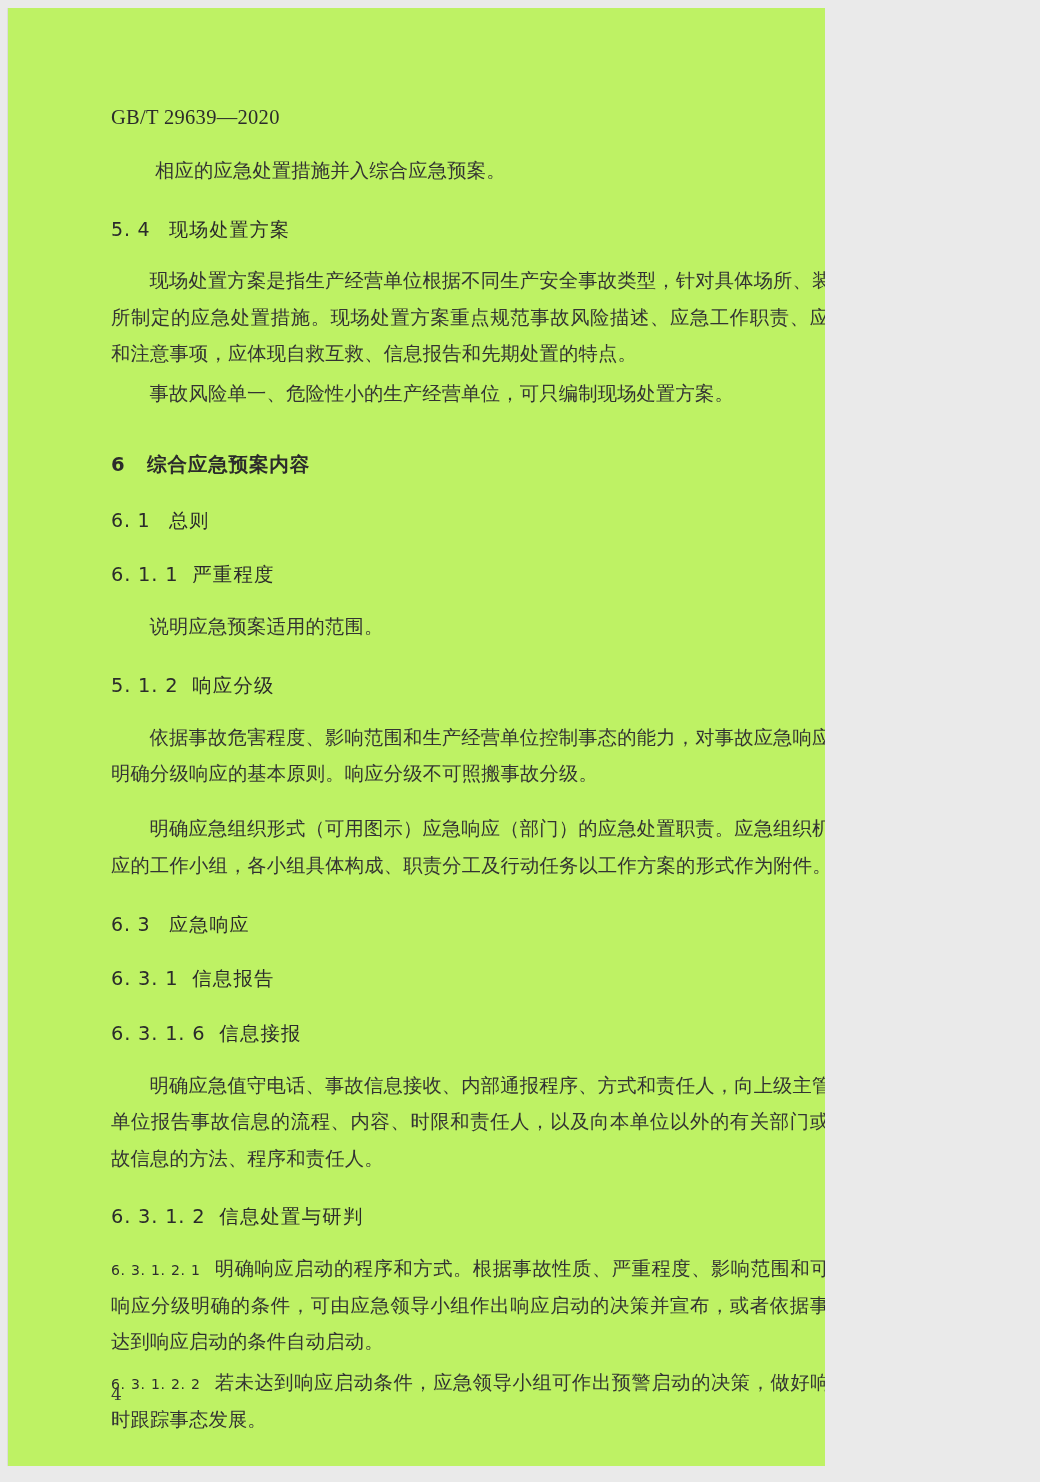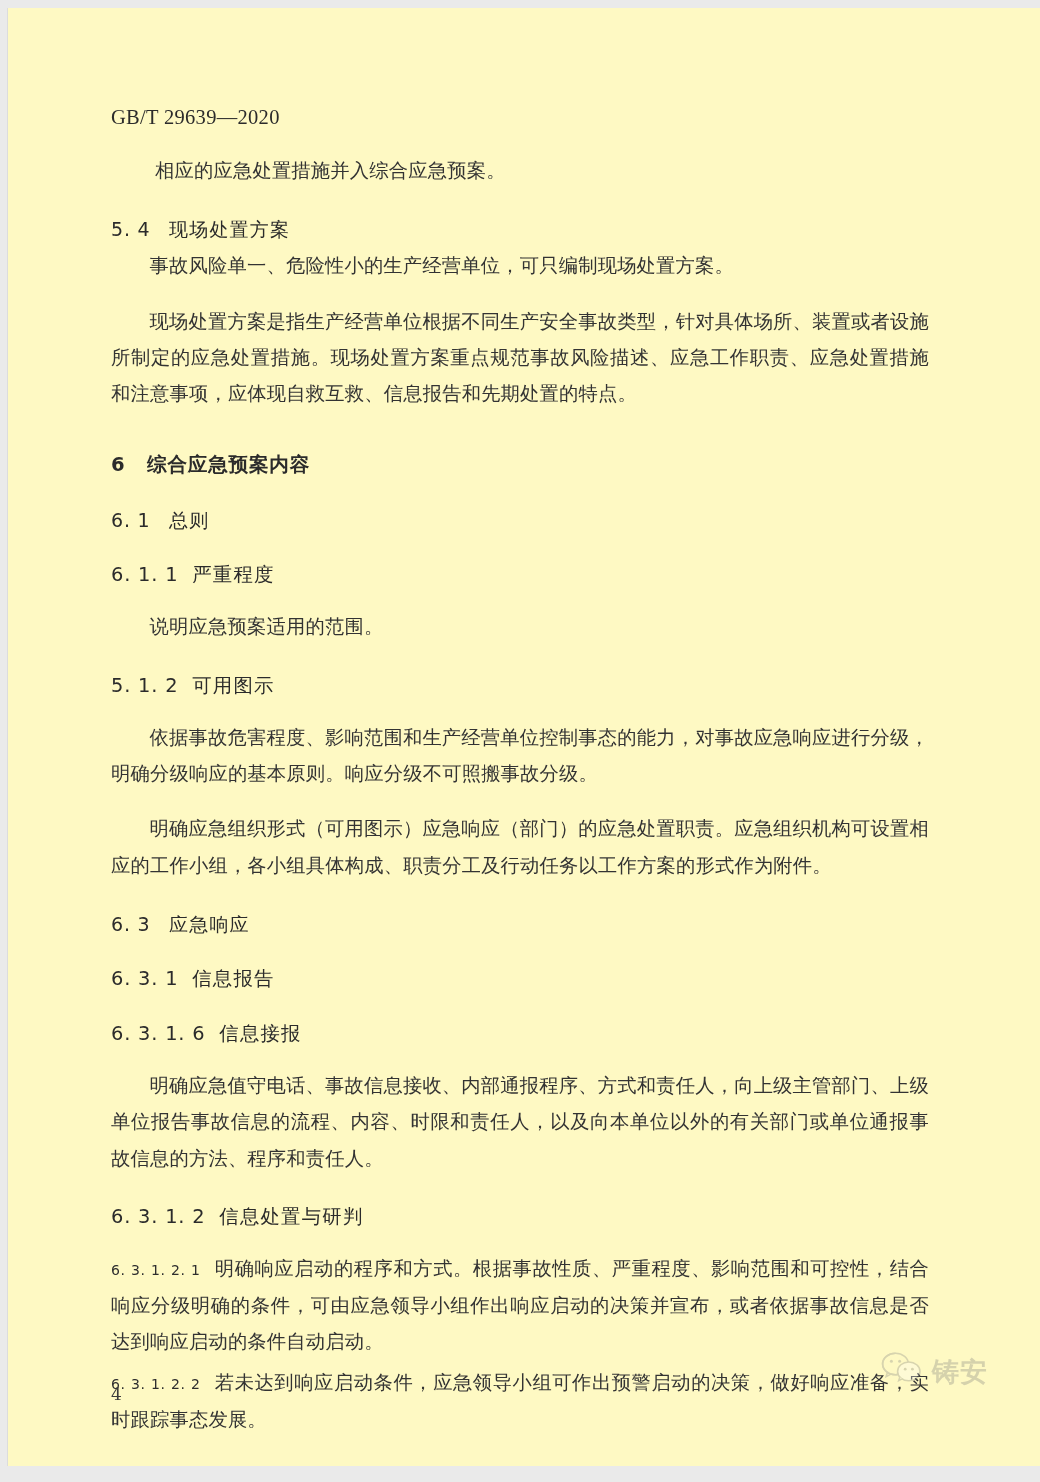--- a/index.html
+++ b/index.html
@@ -12,23 +12,23 @@
     height: 1482px;
     overflow: hidden;
     font-family: "Liberation Serif", "DejaVu Serif", serif;
   }
 
   
   #page-sheet {
     position: absolute;
     left: 8px;
     top: 8px;
-    width: 1032px;
+    width: 817px;
     height: 1458px;
-    background: #fef9c3;
+    background: #bef264;
     box-shadow: -1px 0 0 #dcdcdc;
     overflow: hidden;
   }
 
   
   .doc-header {
     position: absolute;
     left: 103px;
     top: 98px;
     font-family: "Liberation Serif", "DejaVu Serif", serif;
@@ -173,27 +173,27 @@
 </head>
 <body>
 
 <div id="page-sheet">
 
   <div class="doc-header">GB/T 29639—2020</div>
 
   <div id="content">
       <p class="para flush">相应的应急处置措施并入综合应急预案。</p>
       <div class="heading h2 sp-before-h"><span class="num">5. 4</span><span class="title">现场处置方案</span></div>
+      <p class="para indent sp-after-h">现场处置方案是指生产经营单位根据不同生产安全事故类型，针对具体场所、装置或者设施所制定的应急处置措施。现场处置方案重点规范事故风险描述、应急工作职责、应急处置措施和注意事项，应体现自救互救、信息报告和先期处置的特点。</p>
       <p class="para indent sp-para-gap">事故风险单一、危险性小的生产经营单位，可只编制现场处置方案。</p>
-      <p class="para indent sp-after-h">现场处置方案是指生产经营单位根据不同生产安全事故类型，针对具体场所、装置或者设施所制定的应急处置措施。现场处置方案重点规范事故风险描述、应急工作职责、应急处置措施和注意事项，应体现自救互救、信息报告和先期处置的特点。</p>
       <div class="heading h1 sp-before-h-lg"><span class="num">6</span><span class="title">综合应急预案内容</span></div>
       <div class="heading h2 sp-before-h"><span class="num">6. 1</span><span class="title">总则</span></div>
       <div class="heading h3 sp-before-h"><span class="num">6. 1. 1</span><span class="title">严重程度</span></div>
       <p class="para indent sp-after-h">说明应急预案适用的范围。</p>
-      <div class="heading h3 sp-before-h"><span class="num">5. 1. 2</span><span class="title">可用图示</span></div>
+      <div class="heading h3 sp-before-h"><span class="num">5. 1. 2</span><span class="title">响应分级</span></div>
       <p class="para indent sp-after-h">依据事故危害程度、影响范围和生产经营单位控制事态的能力，对事故应急响应进行分级，明确分级响应的基本原则。响应分级不可照搬事故分级。</p>
       <p class="para indent sp-after-h">明确应急组织形式（可用图示）应急响应（部门）的应急处置职责。应急组织机构可设置相应的工作小组，各小组具体构成、职责分工及行动任务以工作方案的形式作为附件。</p>
       <div class="heading h2 sp-before-h"><span class="num">6. 3</span><span class="title">应急响应</span></div>
       <div class="heading h3 sp-before-h"><span class="num">6. 3. 1</span><span class="title">信息报告</span></div>
       <div class="heading h4 sp-before-h"><span class="num">6. 3. 1. 6</span><span class="title">信息接报</span></div>
       <p class="para indent sp-after-h">明确应急值守电话、事故信息接收、内部通报程序、方式和责任人，向上级主管部门、上级单位报告事故信息的流程、内容、时限和责任人，以及向本单位以外的有关部门或单位通报事故信息的方法、程序和责任人。</p>
       <div class="heading h4 sp-before-h"><span class="num">6. 3. 1. 2</span><span class="title">信息处置与研判</span></div>
       <p class="para numbered sp-after-h"><span class="numlabel">6. 3. 1. 2. 1</span><span>明确响应启动的程序和方式。根据事故性质、严重程度、影响范围和可控性，结合响应分级明确的条件，可由应急领导小组作出响应启动的决策并宣布，或者依据事故信息是否达到响应启动的条件自动启动。</span></p>
       <p class="para numbered sp-para-gap"><span class="numlabel">6. 3. 1. 2. 2</span><span>若未达到响应启动条件，应急领导小组可作出预警启动的决策，做好响应准备，实时跟踪事态发展。</span></p>
     </div>

